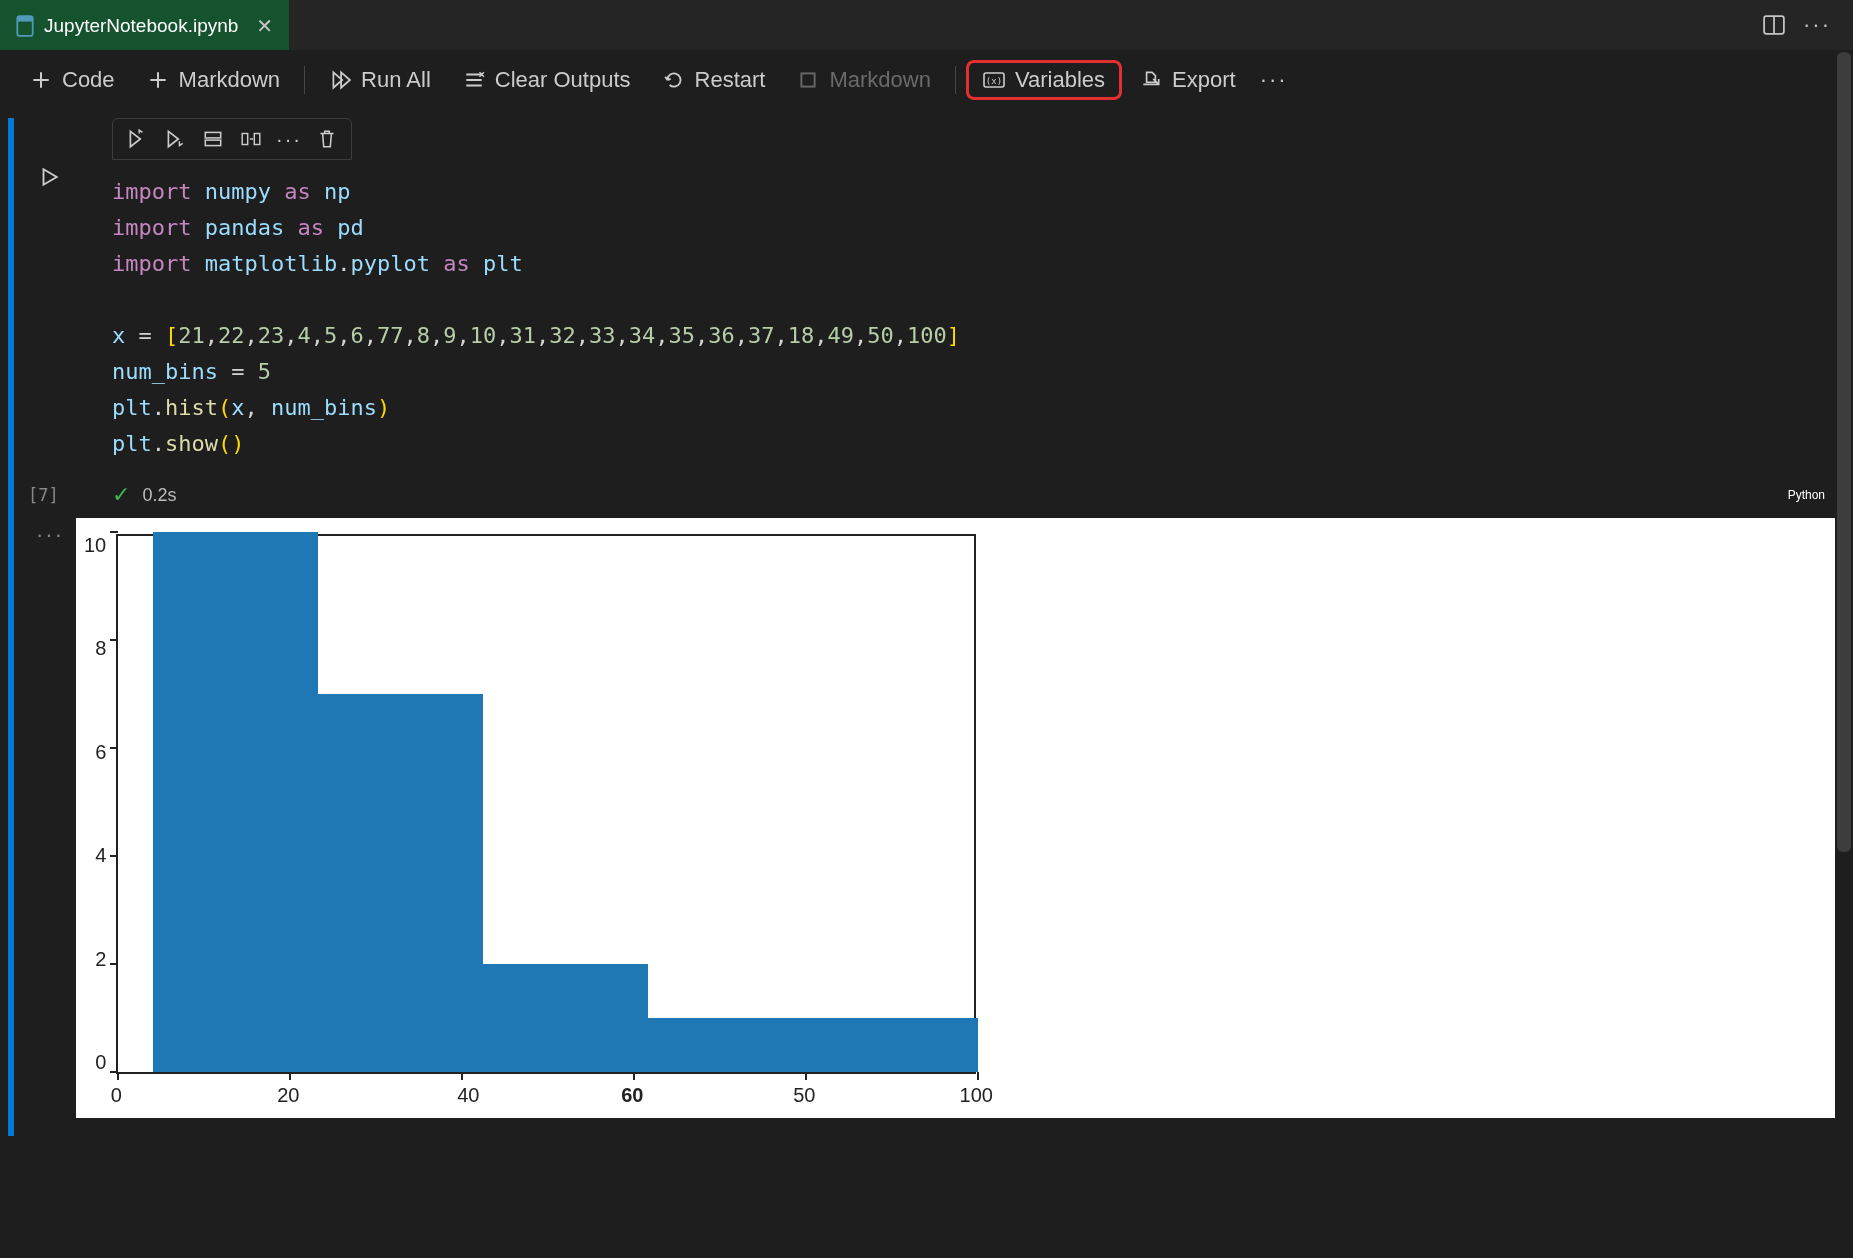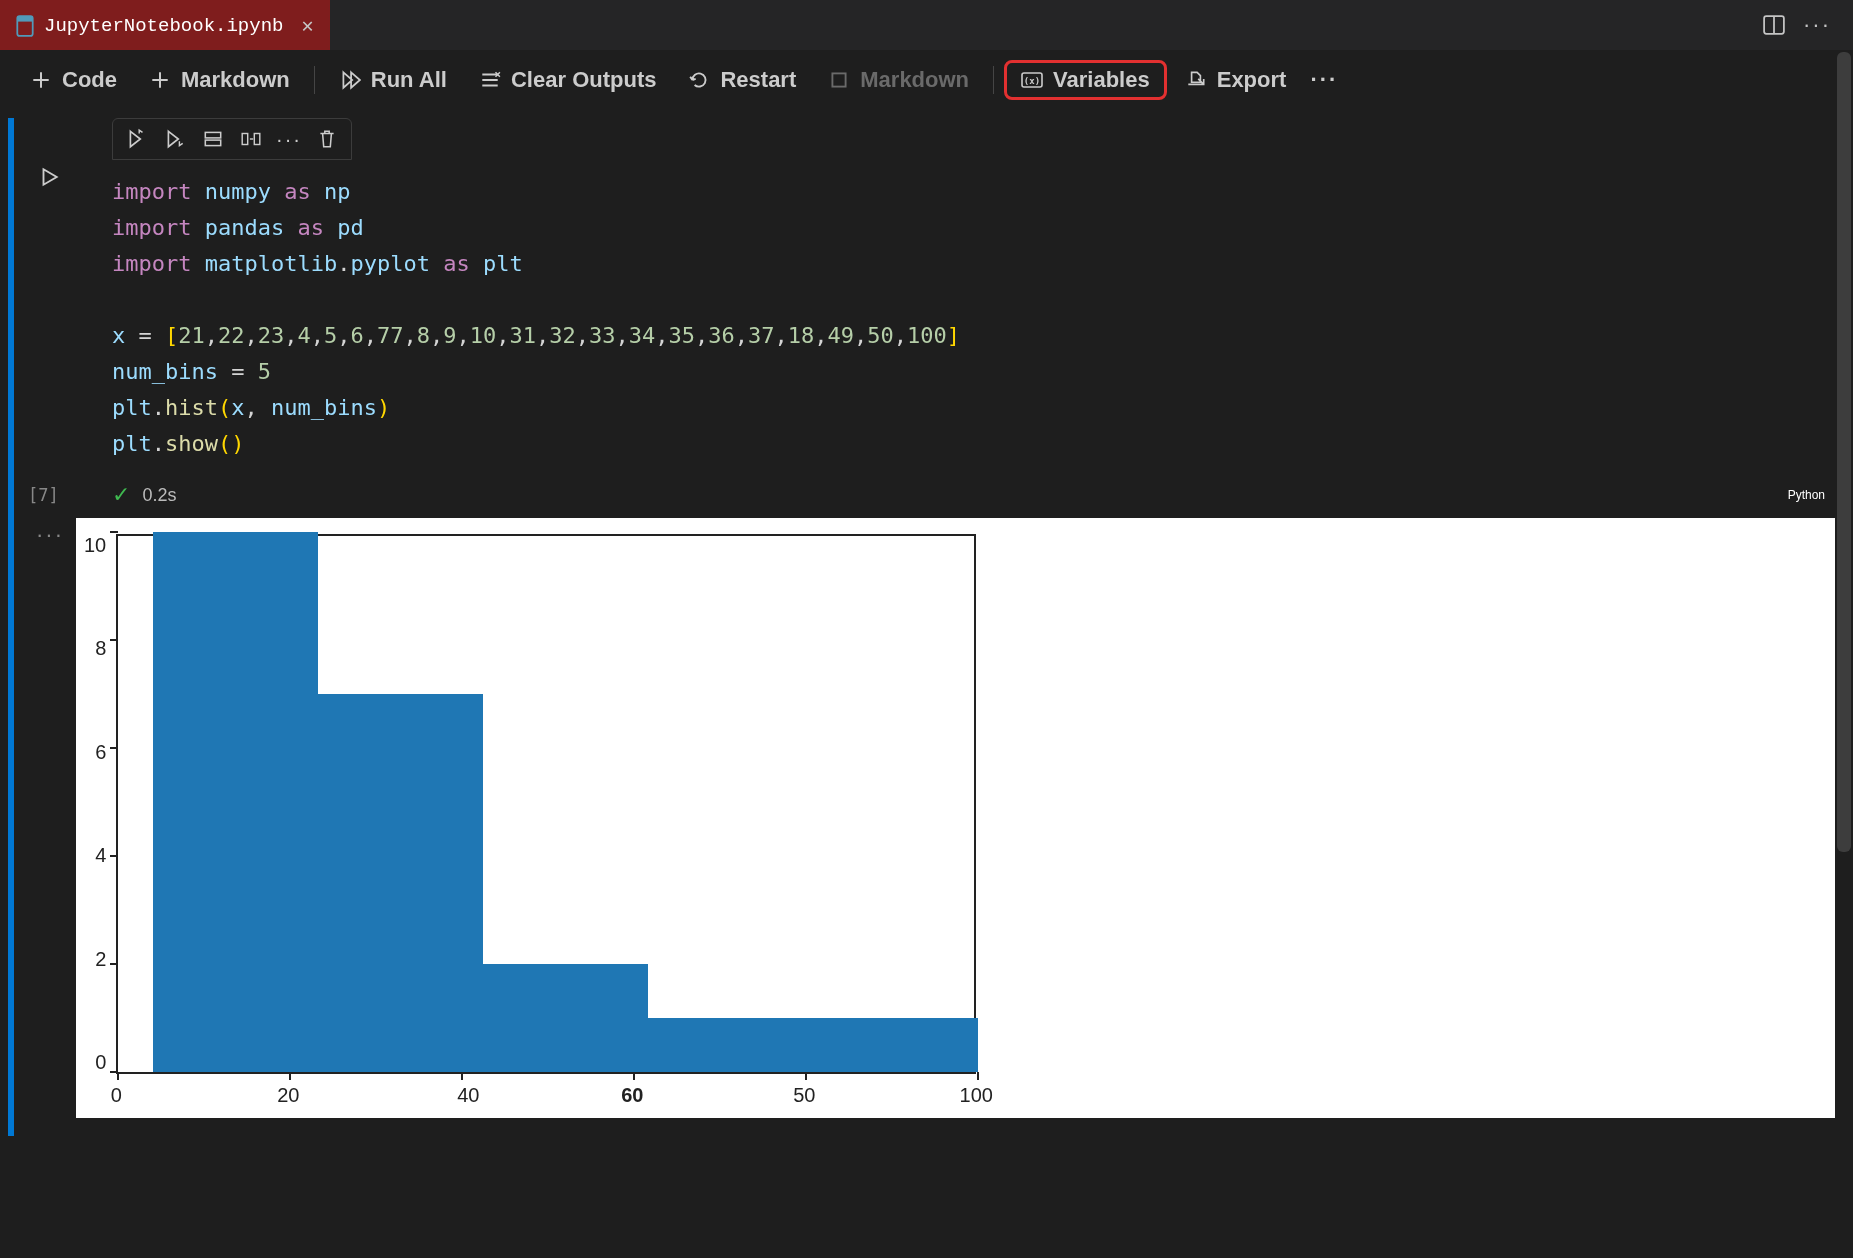--- a/index.html
+++ b/index.html
@@ -13,46 +13,44 @@
   position: relative;
 }
 .tab-bar {
   height: 50px;
   background: #252526;
   display: flex;
   align-items: center;
 }
 .tab {
   height: 100%;
-  background: #7f1d1d;
+  background: #14532d;
   display: flex;
   align-items: center;
   padding: 16px 16px;
   gap: 10px;
   border-top: 1px solid transparent;
-  font-family: Liberation Mono, monospace;
 }
 .file-icon { width: 18px; height: 22px; }
 .tab-title { font-size: 19px; color: #ffffff; }
 .tab-close { font-size: 20px; color: #c5c5c5; padding-left: 8px; }
 .tab-actions { margin-left: auto; display: flex; gap: 18px; padding-right: 22px; align-items: center; }
 .split-icon { width: 22px; height: 22px; }
 .ellipsis { color: #c5c5c5; font-size: 22px; letter-spacing: 2px; }
 .toolbar {
   height: 60px;
   display: flex;
   align-items: center;
   padding: 0 16px;
   gap: 4px;
 }
 .tb-item {
   display: flex; align-items: center; gap: 10px;
   padding: 6px 14px; color: #cccccc; font-size: 22px;
   border-radius: 4px;
-  font-weight: bold;
 }
 .tb-item.disabled { color: #6a6a6a; }
 .tb-item .tb-icon { width: 22px; height: 22px; flex-shrink: 0; }
 .tb-divider { width: 1px; height: 28px; background: #454545; margin: 0 6px; }
 .tb-highlight { border: 3px solid #e23030; border-radius: 8px; padding: 4px 14px; }
 .tb-spacer { flex: 1; }
 .notebook-area {
   position: relative;
   padding: 8px 0 0 4px;
 }

